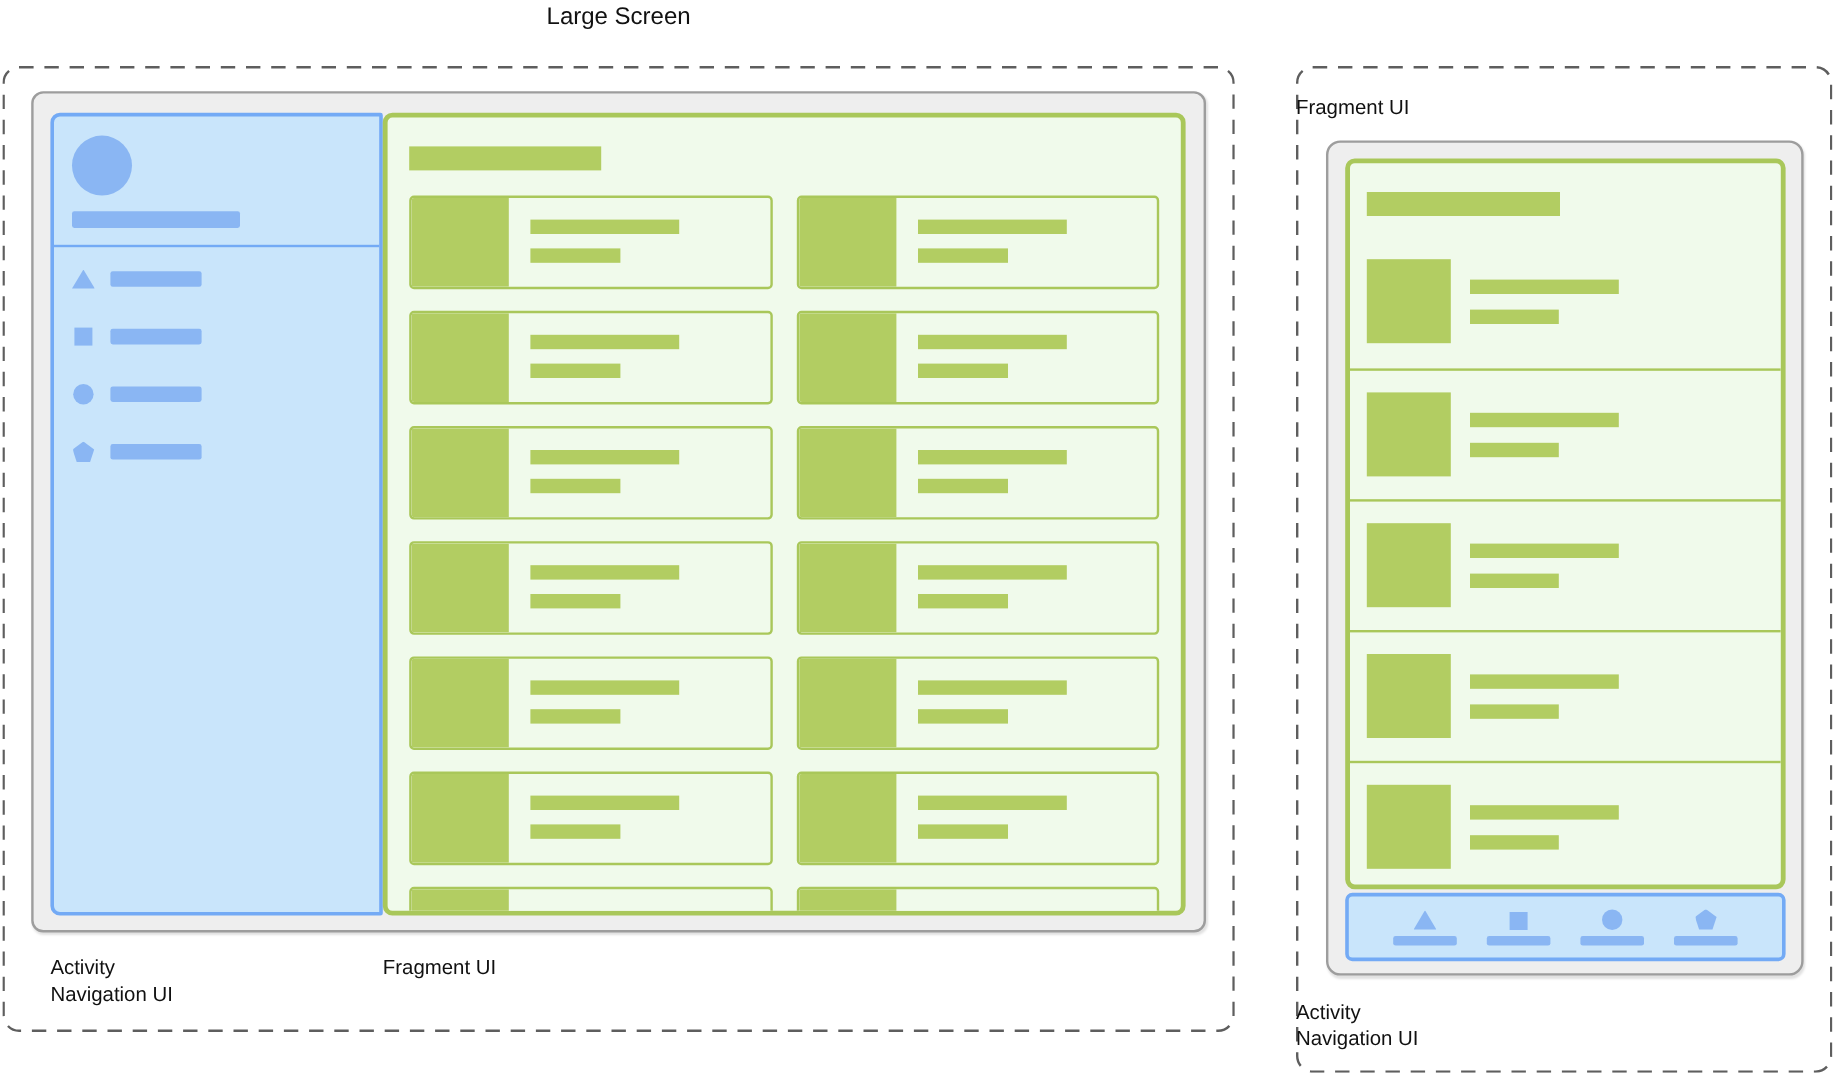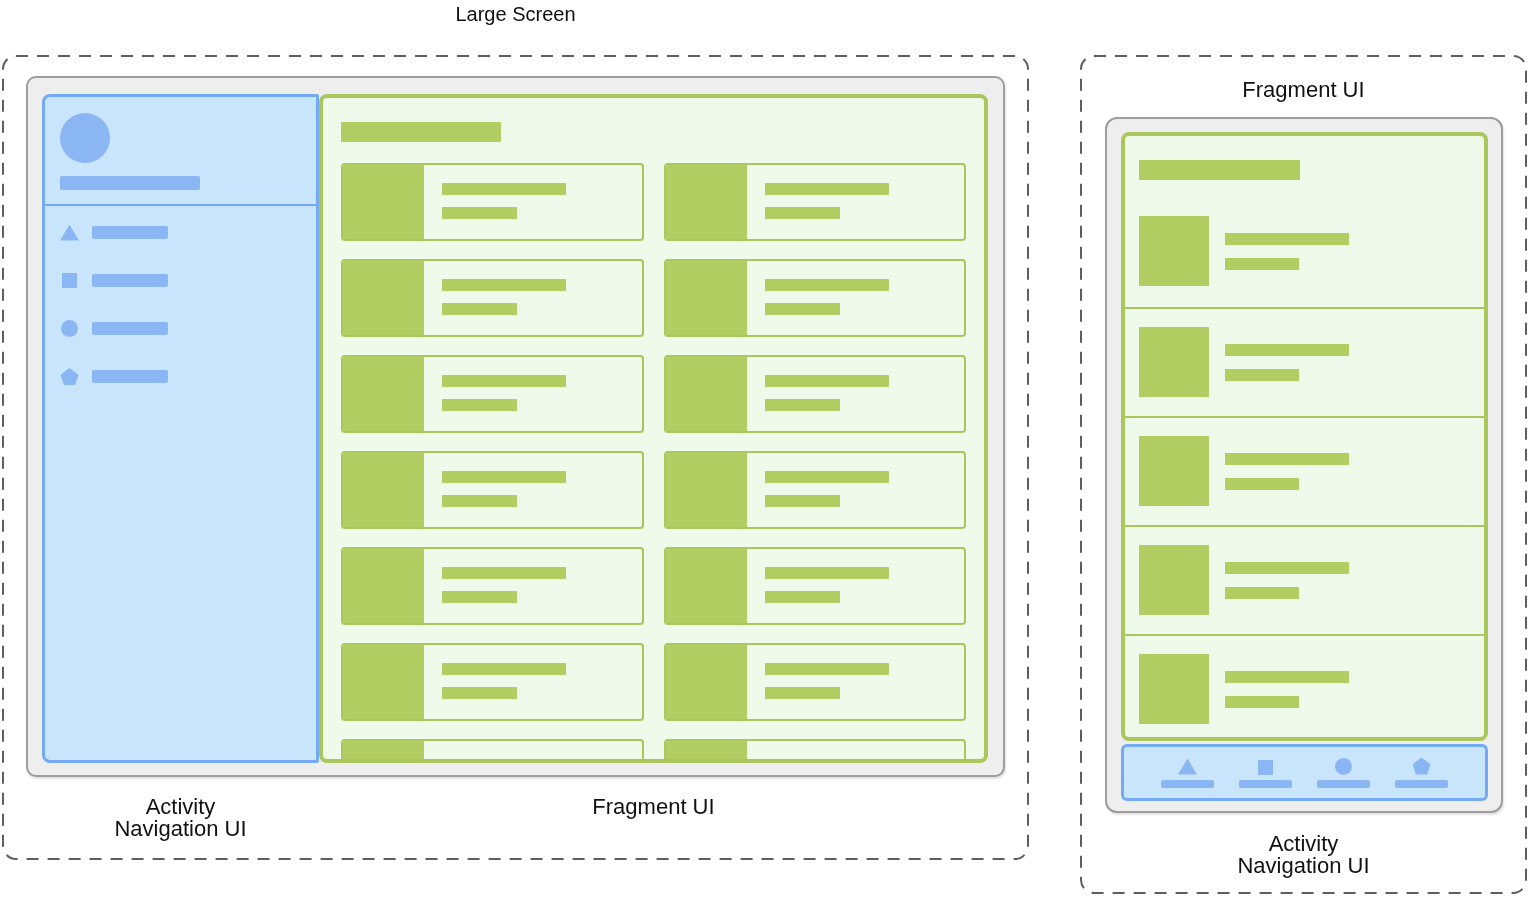--- a/index.html
+++ b/index.html
@@ -99,22 +99,22 @@
     height: 78px; background: var(--green-fill);
     border: 2px solid var(--green-border); border-radius: 4px;
     display: flex; overflow: hidden;
   }
   .card .thumb { flex: none; width: 81px; background: var(--green-accent); }
   .card .text-area { position: relative; flex: 1; }
   .card .title-bar    { position: absolute; left: 18px; top: 18px; width: 124px; height: 12px; background: var(--green-accent); }
   .card .subtitle-bar { position: absolute; left: 18px; top: 42px; width: 75px;  height: 12px; background: var(--green-accent); }
 
   .caption {
-    position: absolute; font-size: 22px; line-height: 22px;
-    text-align: center; color: var(--label-text);
+    position: absolute; font-size: 17px; line-height: 22px;
+    text-align: left; color: var(--label-text);
   }
   #large-activity-caption { left: 42px;  width: 277px; top: 796px; }
   #large-fragment-caption { left: 319px; width: 669px; top: 796px; }
 
   
   #small-fragment-caption { left: 1080px; width: 447px; top: 79px; }
   #phone-window {
     position: absolute; left: 1105px; top: 117px; width: 398px; height: 696px;
     background: var(--window-fill);
     border: 2px solid var(--window-border);

